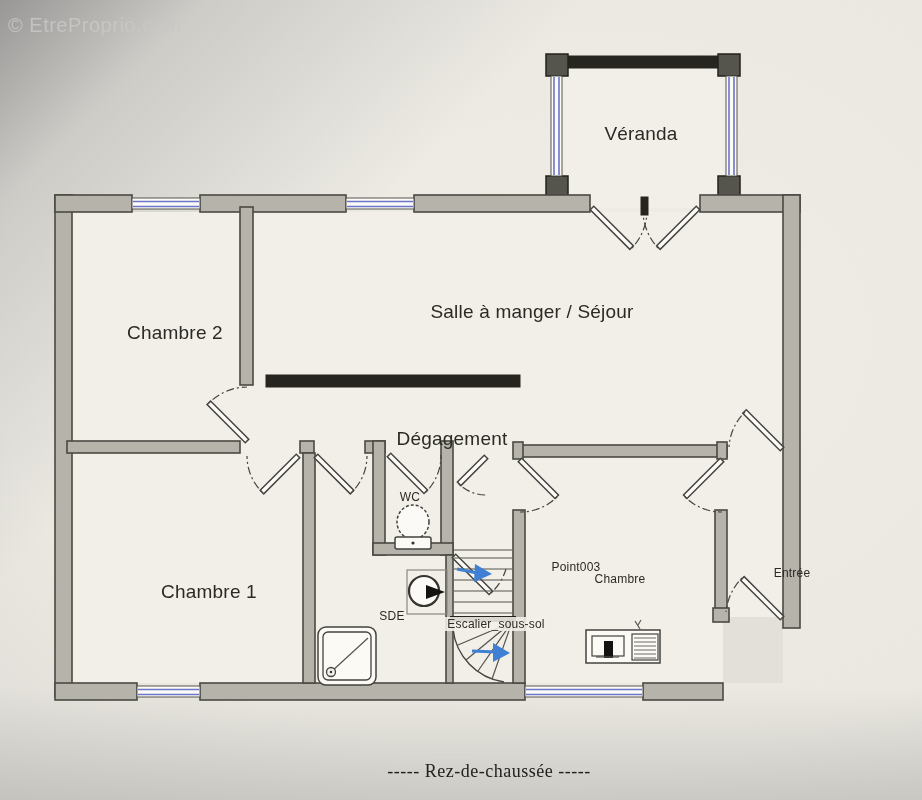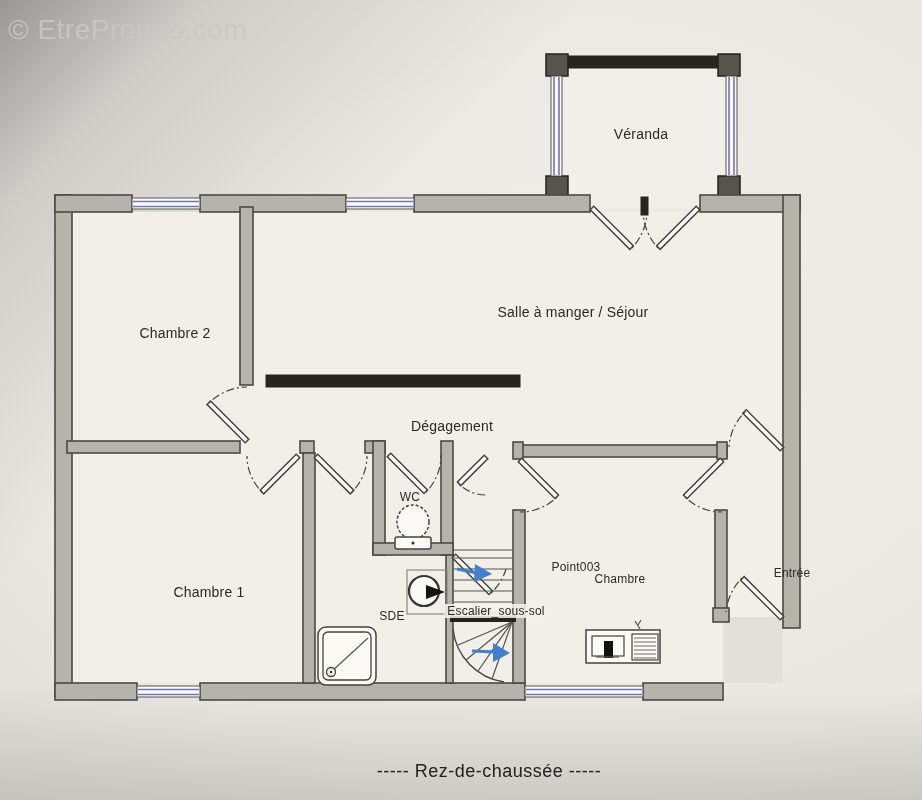--- a/index.html
+++ b/index.html
@@ -12,41 +12,41 @@
     content:"";position:absolute;inset:0;
     background:linear-gradient(135deg, rgba(78,78,82,0.50) 0%, rgba(120,120,122,0.25) 12%, rgba(0,0,0,0) 34%);
     pointer-events:none;
   }
   #stage::after{
     content:"";position:absolute;inset:0;
     background:linear-gradient(0deg, rgba(150,149,146,0.35) 0%, rgba(0,0,0,0) 14%);
     pointer-events:none;
   }
   .watermark{
-    position:absolute;left:8px;top:14px;font-size:28px;color:#c9c8c6;opacity:.85;
+    position:absolute;left:8px;top:14px;font-size:20px;color:#c9c8c6;opacity:.85;
     letter-spacing:.5px;z-index:5;
   }
   svg{position:absolute;left:0;top:0;z-index:1;}
   .w{fill:#b5b3aa;stroke:#4a4943;stroke-width:1.6;}
   .bw{fill:#26251f;stroke:#26251f;stroke-width:1;}
   .post{fill:#55544d;stroke:#23221d;stroke-width:1.5;}
   .win{fill:#fcfbf7;stroke:#55544f;stroke-width:1;}
   .wl{stroke:#6b74c8;stroke-width:1.6;fill:none;}
   .leaf{fill:#fdfcf9;stroke:#45443f;stroke-width:1.5;}
   .arc{fill:none;stroke:#45443f;stroke-width:1.2;stroke-dasharray:2 3 8 3;}
   .thin{stroke:#55544f;stroke-width:1.2;}
   .fix{fill:#fbfaf5;stroke:#44433f;stroke-width:1.5;}
   .lbl{
     position:absolute;transform:translate(-50%,-50%);white-space:nowrap;
     color:#2b2a26;z-index:3;letter-spacing:.2px;
   }
-  .lbl.big{font-size:14px;}
+  .lbl.big{font-size:19px;}
   .lbl.med{font-size:12px;}
   .halo{background:rgba(242,240,233,0.88);padding:0 3px;}
-  .caption{font-size:18px;color:#232220;letter-spacing:.5px;}
+  .caption{font-size:18px;color:#232220;letter-spacing:.5px;font-family:Liberation Serif, serif;}
 </style>
 </head>
 <body>
 
 <div id="stage">
 
   <div class="watermark">© EtreProprio.com</div>
 
   <svg width="922" height="800" viewBox="0 0 922 800">
 
@@ -209,25 +209,25 @@
         <line x1="634" y1="654" x2="656" y2="654"></line>
           <line x1="634" y1="658" x2="656" y2="658"></line>
       </g>
       <line class="thin" x1="635" y1="621" x2="640" y2="629"></line>
       <line class="thin" x1="641" y1="620" x2="638" y2="625"></line>
     </g>
   </svg>
 
   <div class="lbl big" style="left:641px;top:134px">Véranda</div>
   <div class="lbl big" style="left:175px;top:333px">Chambre 2</div>
-  <div class="lbl big" style="left:573px;top:312px">Salle à manger / Séjour</div>
-  <div class="lbl big" style="left:452px;top:426px">Dégagement</div>
+  <div class="lbl big" style="left:532px;top:312px">Salle à manger / Séjour</div>
+  <div class="lbl big" style="left:452px;top:439px">Dégagement</div>
   <div class="lbl med" style="left:410px;top:497px">WC</div>
   <div class="lbl big" style="left:209px;top:592px">Chambre 1</div>
   <div class="lbl med" style="left:392px;top:616px">SDE</div>
-  <div class="lbl med halo" style="left:496px;top:611px">Escalier_sous-sol</div>
+  <div class="lbl med halo" style="left:496px;top:624px">Escalier_sous-sol</div>
   <div class="lbl med" style="left:576px;top:567px">Point003</div>
   <div class="lbl med" style="left:620px;top:579px">Chambre</div>
   <div class="lbl med" style="left:792px;top:573px">Entrée</div>
 
   <div class="lbl caption" style="left:489px;top:771px">-----  Rez-de-chaussée  -----</div>
 
 </div>
 
 </body></html>

